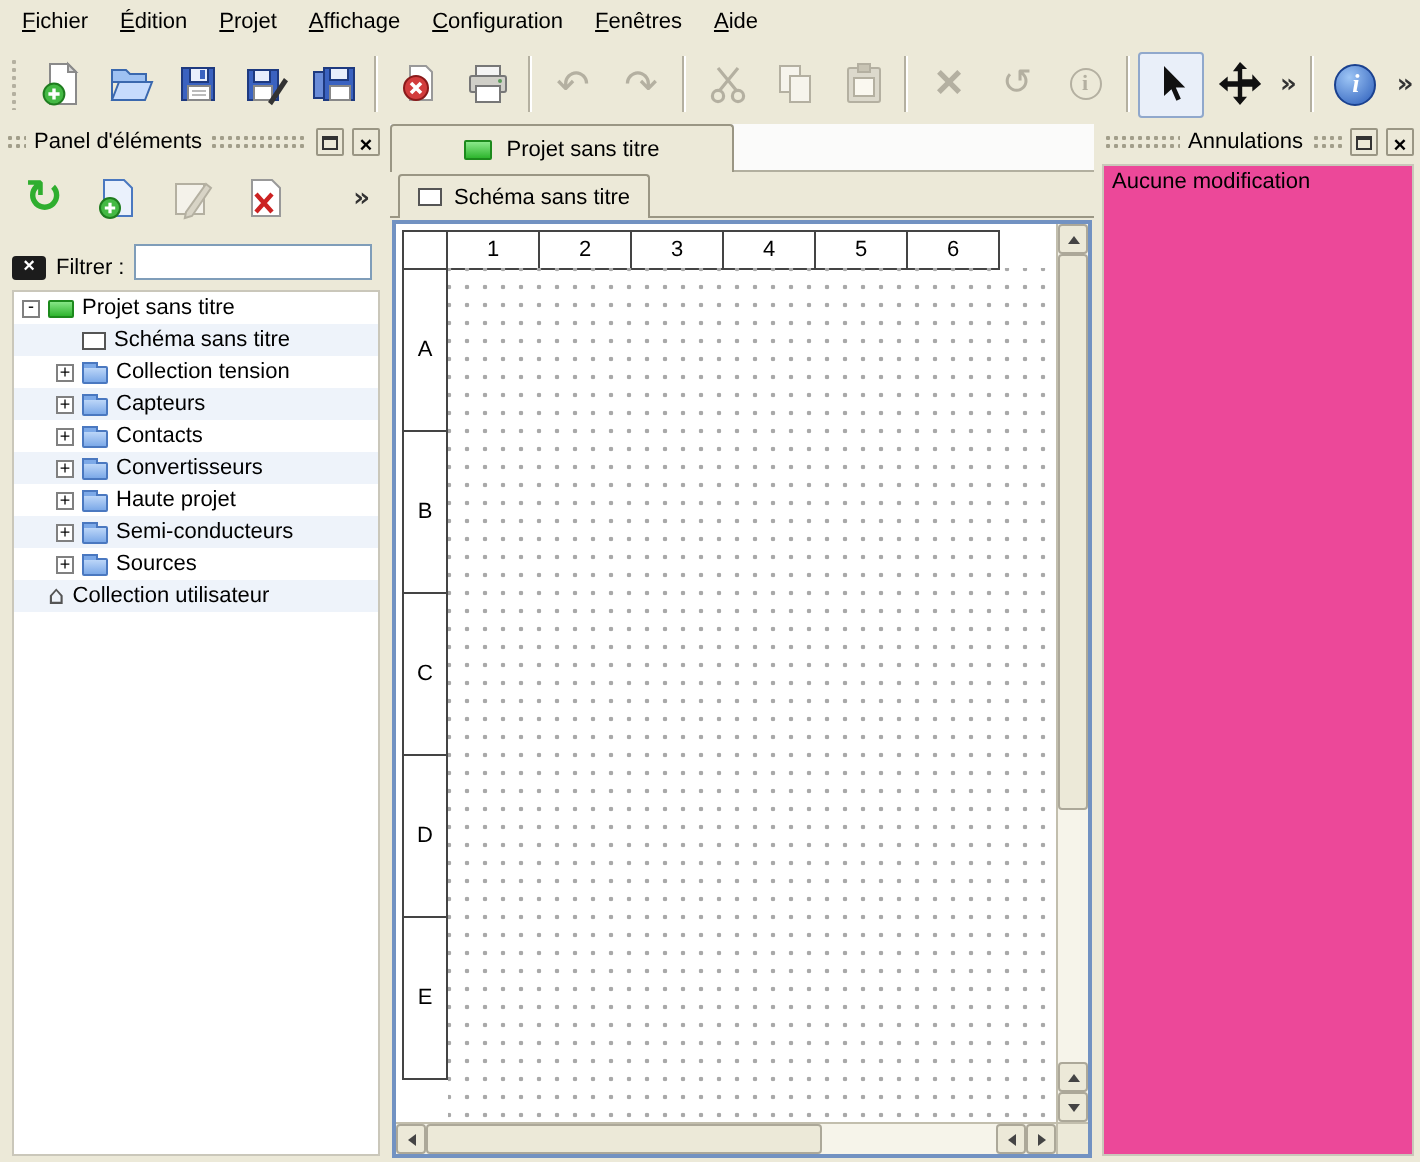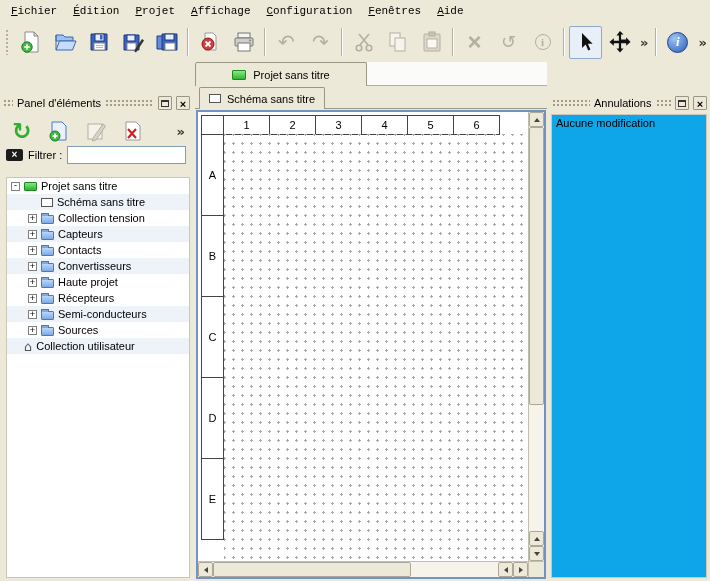--- a/index.html
+++ b/index.html
@@ -2,21 +2,21 @@
 <html><head>
 <meta charset="utf-8">
 <style>
   * { box-sizing: border-box; margin: 0; padding: 0; }
   html,body { width:710px; height:581px; overflow:hidden; }
   body { font-family:"Liberation Sans", sans-serif; font-size:11px; color:#000; background:#ece9d8; }
   .app { display:flex; flex-direction:column; width:710px; height:581px; background:#ece9d8; }
 
   
   .menubar { height:22px; display:flex; align-items:center; padding-left:3px; }
-  .menu-item { padding:3px 8px; cursor:default;font-family:Liberation Mono, monospace; }
+  .menu-item { padding:3px 8px; cursor:default; }
   .menu-item::first-letter { text-decoration:underline; }
 
   
   .toolbar { height:40px; display:flex; align-items:center; padding:0 2px; gap:1px; overflow:hidden; }
   .grip { width:5px; height:26px; margin:0 3px; flex:none;
           background-image:radial-gradient(#b4b0a0 1px, transparent 1.2px); background-size:4px 4px; }
   .tsep { width:2px; height:28px; margin:0 3px; flex:none; border-left:1px solid #b4b0a0; border-right:1px solid #fff; }
   .tbtn { width:33px; height:33px; flex:none; display:flex; align-items:center; justify-content:center;
           background:none; border:1px solid transparent; padding:0; }
   .tbtn.checked { background:#e9eff9; border:1px solid #90a8cc; border-radius:2px; }
@@ -30,35 +30,35 @@
   .info-gray::before { content:"i"; font-family:"Liberation Serif",serif; font-weight:bold; font-size:11px; color:#b4b0a1; }
   .info-blue { width:21px; height:21px; border:1px solid #1a418f; border-radius:50%;
                background:radial-gradient(circle at 35% 30%, #9dc5f5, #2a5cba); display:flex; align-items:center; justify-content:center; }
   .info-blue::before { content:"i"; font-family:"Liberation Serif",serif; font-weight:bold; font-style:italic; font-size:13px; color:#fff; }
 
   
   .main { flex:1; display:flex; min-height:0; }
   .dock { display:flex; flex-direction:column; background:#ece9d8; min-height:0; }
   .dock.left { width:193px; flex:none; }
   .dock.right { width:161px; flex:none;justify-content:center; }
-  .dock-title { height:18px; flex:none; display:flex; align-items:center; gap:4px; padding:0 3px;margin-top:32px; }
+  .dock-title { height:18px; flex:none; display:flex; align-items:center; gap:4px; padding:0 3px; }
   .dots { height:8px; background-image:radial-gradient(#a29e8a 1px, transparent 1.2px); background-size:4px 4px; }
   .dots.lead-sm { width:10px; } .dots.lead-md { width:38px; } .dots.fill { flex:1; }
   .dock-title-text { font-size:11px; white-space:nowrap; }
   .dock-btn { width:14px; height:14px; flex:none; display:flex; align-items:center; justify-content:center;
               background:#ece9d8; border:1px solid #9a9684; border-radius:1px; padding:0; }
   .float-glyph { width:8px; height:7px; border:1px solid #333; border-top-width:2px; }
   .x-glyph::before { content:"\00D7"; font-size:11px; font-weight:bold; line-height:1; }
 
   
   .panel-toolbar { height:38px; flex:none; display:flex; align-items:center; gap:9px; padding:0 5px 0 8px; }
   .pbtn { width:28px; height:28px; flex:none; display:flex; align-items:center; justify-content:center; background:none; border:none; padding:0; }
   .refresh-glyph::before { content:"\21BB"; font-family:"DejaVu Sans",sans-serif; font-size:23px; font-weight:bold; color:#2fae2f; }
   .panel-overflow { margin-left:auto; }
-  .filter-row { height:26px; flex:none; display:flex; align-items:center; gap:5px; padding:0 7px 16px 6px; }
+  .filter-row { height:26px; flex:none; display:flex; align-items:flex-end; gap:5px; padding:0 7px 4px 6px; }
   .clear-filter-btn { background:none; border:none; padding:0; display:flex; }
   .clear-filter-glyph { width:17px; height:12px; background:#1c1c1c; border-radius:2px; position:relative; }
   .clear-filter-glyph::before { content:"\00D7"; color:#fff; font-size:10px; font-weight:bold; position:absolute; left:50%; top:50%; transform:translate(-50%,-55%); }
   .filter-input { flex:1; min-width:0; height:18px; border:1px solid #7f9db9; background:#fff; font-size:11px; padding:1px 3px; font-family:"Liberation Sans",sans-serif; }
 
   .tree { flex:1; margin:1px 3px 3px 6px; background:#fff; border:1px solid #cac7ba; overflow:hidden; }
   .tree-row { height:16px; display:flex; align-items:center; }
   .tree-row.alt { background:#eef3fa; }
   .lvl0 { padding-left:4px; } .lvl1 { padding-left:21px; }
   .exp { width:9px; height:9px; flex:none; border:1px solid #808080; background:#fff; display:flex; align-items:center; justify-content:center; margin-right:4px; font-size:9px; }
@@ -110,21 +110,21 @@
   .hthumb { flex:0 0 60%; height:15px; background:#ece9d8; border:1px solid #aca899; border-radius:2px; }
   .htrack { flex:1; }
   .sb-corner { width:16px; flex:none; background:#ece9d8; border-top:1px solid #c2bead; border-left:1px solid #c2bead; }
   .tri { width:0; height:0; }
   .tri.up    { border-left:3px solid transparent; border-right:3px solid transparent; border-bottom:4px solid #444; }
   .tri.down  { border-left:3px solid transparent; border-right:3px solid transparent; border-top:4px solid #444; }
   .tri.left  { border-top:3px solid transparent; border-bottom:3px solid transparent; border-right:4px solid #444; }
   .tri.right { border-top:3px solid transparent; border-bottom:3px solid transparent; border-left:4px solid #444; }
 
   
-  .undo-list { flex:1; margin:2px 3px 3px 2px; background:#0ea5e9; border:1px solid #cac7ba; }
+  .undo-list { flex:1; margin:2px 3px 3px 2px; background:#ec4899; border:1px solid #cac7ba; }
   .undo-empty { padding:2px 4px; }
 </style>
 </head>
 <body>
 
 <div class="app">
 
   <div class="menubar">
     <div class="menu-item">Fichier</div>
     <div class="menu-item">Édition</div>
@@ -340,25 +340,20 @@
         </div>
         <div class="tree-row lvl1 alt">
           <span class="exp plus"></span>
           <span class="ticon icon-folder"></span>
           <span class="tlabel">Convertisseurs</span>
         </div>
         <div class="tree-row lvl1">
           <span class="exp plus"></span>
           <span class="ticon icon-folder"></span>
           <span class="tlabel">Haute projet</span>
-        </div>
-        <div class="tree-row lvl1">
-          <span class="exp plus"></span>
-          <span class="ticon icon-folder"></span>
-          <span class="tlabel">Récepteurs</span>
         </div>
         <div class="tree-row lvl1 alt">
           <span class="exp plus"></span>
           <span class="ticon icon-folder"></span>
           <span class="tlabel">Semi-conducteurs</span>
         </div>
         <div class="tree-row lvl1">
           <span class="exp plus"></span>
           <span class="ticon icon-folder"></span>
           <span class="tlabel">Sources</span>

